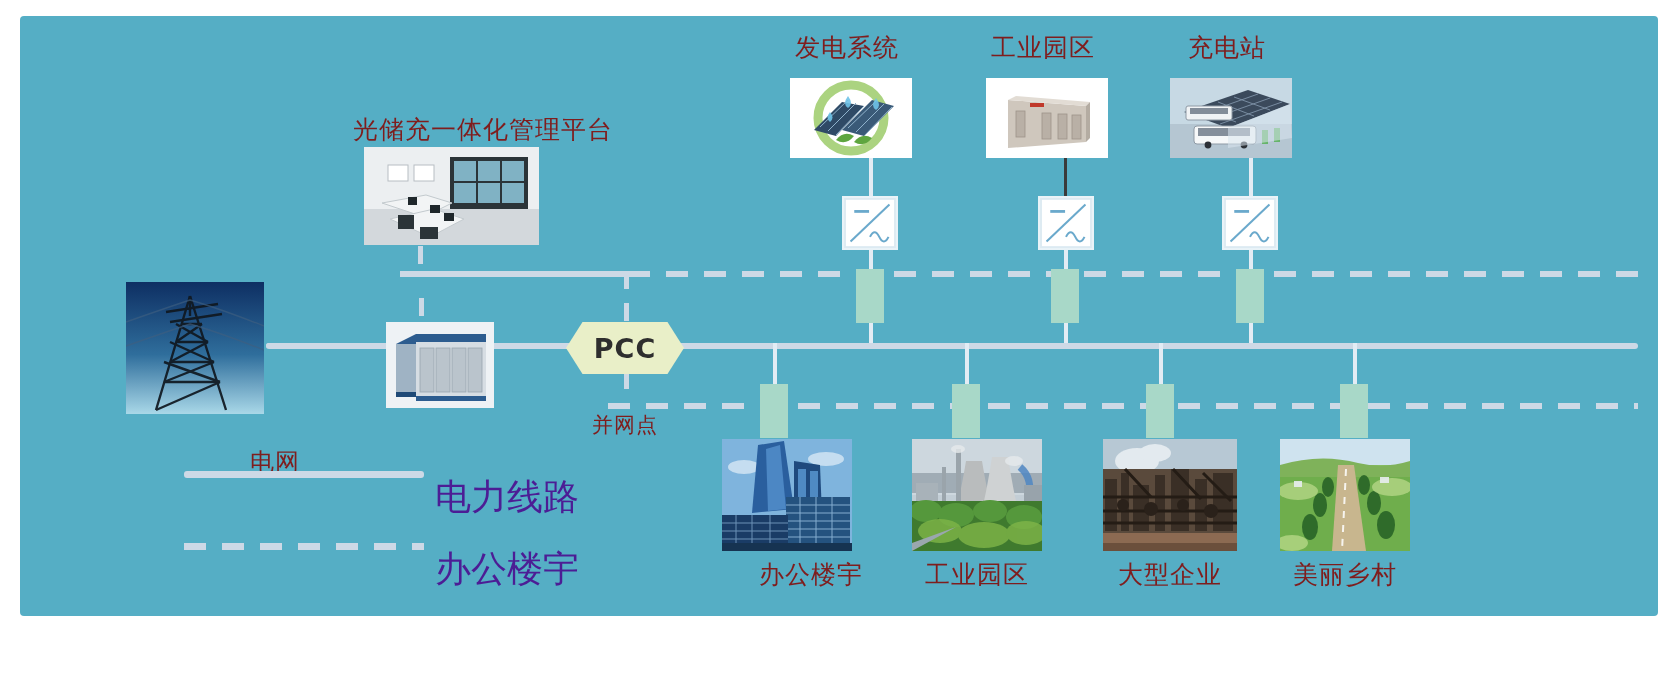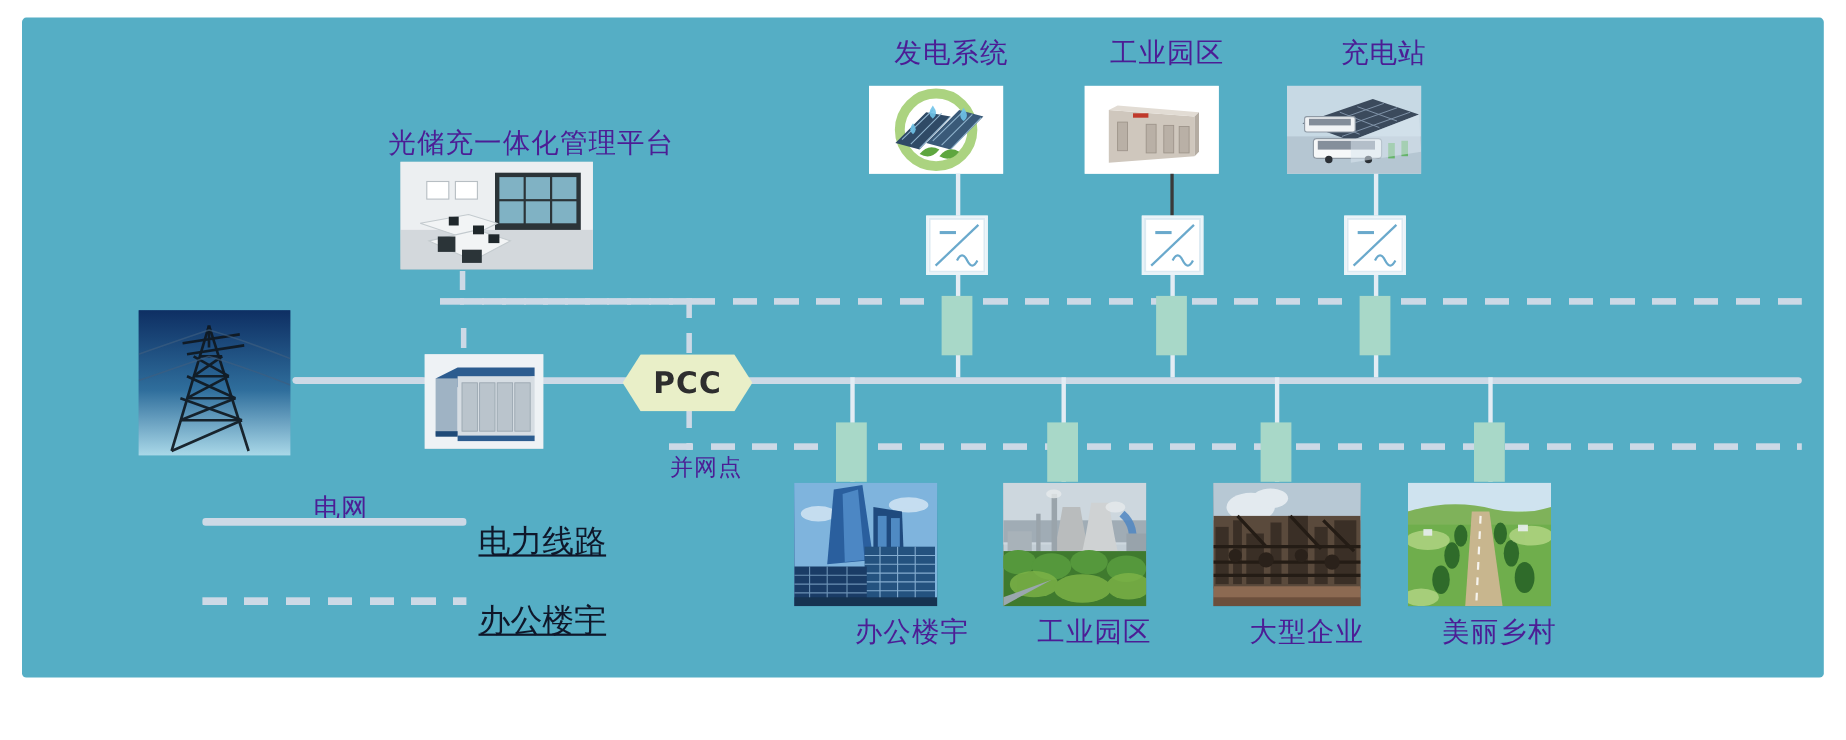--- a/index.html
+++ b/index.html
@@ -15,25 +15,25 @@
   #board{
     position:absolute;left:20px;top:16px;
     width:1638px;height:600px;
     background:#55aec5;
     border-radius:4px;
   }
 
   
   .lbl{
     position:absolute;
-    color:#4c1d95;
+    color:#7f1d1d;
     font-size:25px;
     letter-spacing:1px;
     white-space:nowrap;
-    text-align:right;
+    text-align:center;
     line-height:1.1;
     font-family:"DejaVu Sans","Liberation Sans",sans-serif;
   }
   .lbl.small{font-size:21px;}
 
   
   .photo{
     position:absolute;
     background:#ffffff;
     overflow:hidden;
@@ -82,23 +82,22 @@
   }
 
   
   .legend-line{position:absolute;height:7px;background:#cdd9e6;border-radius:3px;}
   .legend-dash{
     position:absolute;height:7px;
     background:repeating-linear-gradient(to right,
         #cdd9e6 0px,#cdd9e6 22px,rgba(0,0,0,0) 22px,rgba(0,0,0,0) 38px);
   }
   .legend-text{
-    position:absolute;color:#0f172a;font-size:29px;white-space:nowrap;
+    position:absolute;color:#4c1d95;font-size:36px;white-space:nowrap;
     font-family:"DejaVu Sans","Liberation Sans",sans-serif;
-    text-decoration:underline;
   }
 
   
   
   .art-tower{background:linear-gradient(#12386e 0%,#2f6e9c 55%,#9fd2e4 100%);}
   
   .art-control{background:linear-gradient(#dfe3e6 0%,#cfd5da 60%,#b9c0c6 100%);}
   
   .art-substation{background:linear-gradient(#eef1f3 0%,#dfe4e8 100%);}
   

